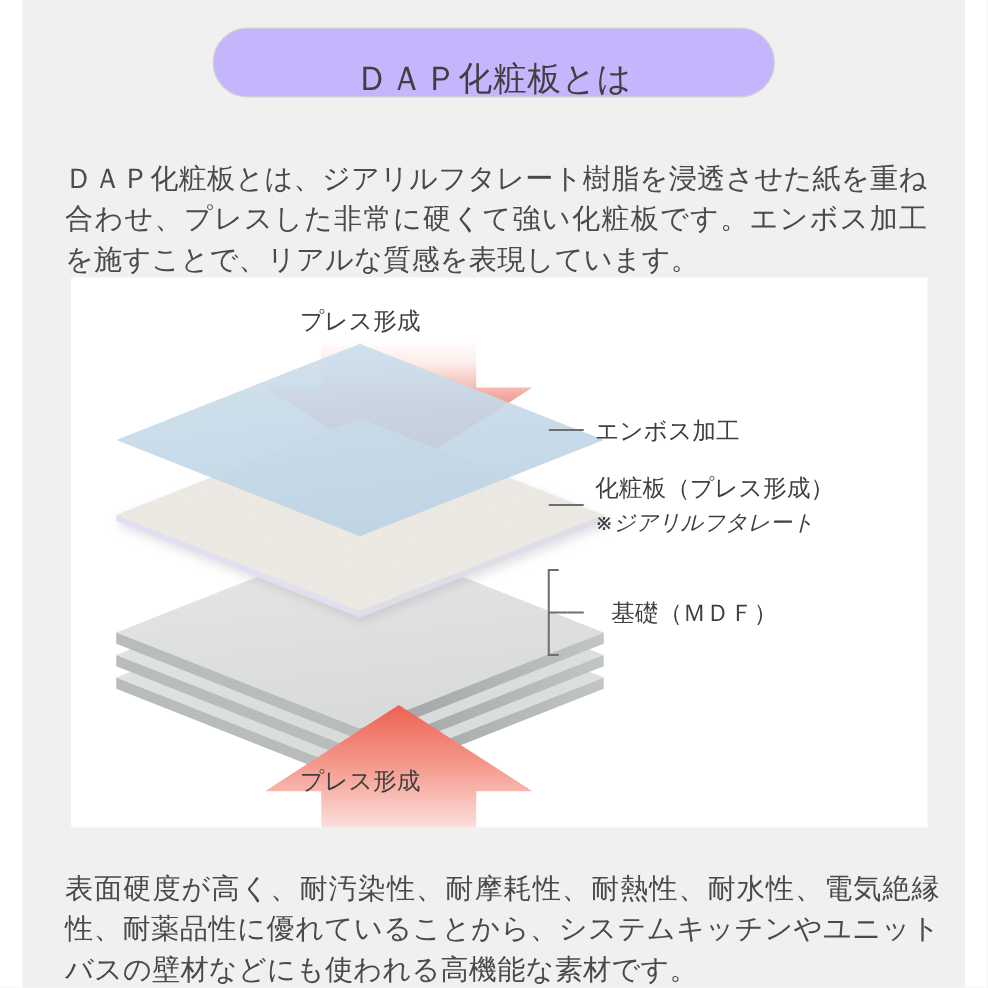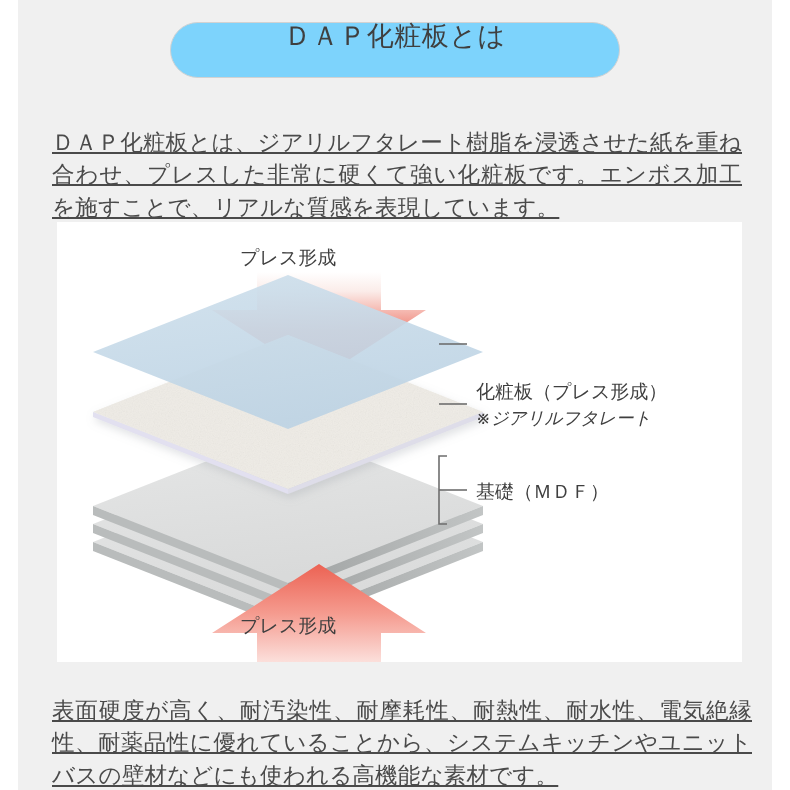--- a/index.html
+++ b/index.html
@@ -25,43 +25,42 @@
 
   
   .title-pill {
     position: absolute;
     left: 152px;
     top: 22px;
     width: 450px;
     height: 56px;
     border: 1px solid #d2d2d2;
     border-radius: 28px;
-    background: #7dd3fc;
+    background: #c4b5fd;
     box-sizing: border-box;
     display: flex;
-    align-items: flex-start;
+    align-items: flex-end;
     justify-content: center;
   }
   .title-text {
     font-size: 27px;
     color: #3f3f3f;
     letter-spacing: 0.5px;
     line-height: 1;
     white-space: nowrap;
   }
 
   
   .para {
     position: absolute;
     color: #4a4a4a;
     font-size: 22.5px;
     line-height: 1.45;
     letter-spacing: 0.2px;
     text-align: justify;
-    text-decoration: underline;
   }
   #intro-para {
     left: 34px;
     top: 104px;
     width: 690px;
   }
   #outro-para {
     left: 34px;
     top: 672px;
     width: 700px;
@@ -114,21 +113,21 @@
   }
   #label-surface-note1 {
     left: 419px;
     top: 185px;
   }
   #label-surface-note2 {
     left: 443px;
     top: 209px;
   }
   #label-base {
-    left: 419px;
+    left: 432px;
     top: 258px;
   }
 </style>
 </head>
 <body>
 
 <div id="page">
 
   <div class="title-pill">
     <span class="title-text">ＤＡＰ化粧板とは</span>
@@ -232,20 +231,21 @@
 
       <g stroke="#6e6e6e" stroke-width="1.6" fill="none">
         <path d="M 390,234 L 382,234 L 382,302 L 390,302"></path>
         <line x1="382" y1="268" x2="397" y2="268"></line>
       </g>
     </svg>
 
     <div class="diag-label" id="label-press-top">プレス形成</div>
     <div class="diag-label" id="label-press-bottom">プレス形成</div>
 
+    <div class="diag-label" id="label-emboss">エンボス加工</div>
 
     <div class="diag-label" id="label-surface">化粧板（プレス形成）</div>
     <div class="diag-label small" id="label-surface-note1">※ジアリルフタレート</div>
 
     <div class="diag-label" id="label-base">基礎（ＭＤＦ）</div>
   </div>
 
   <p class="para" id="outro-para">表面硬度が高く、耐汚染性、耐摩耗性、耐熱性、耐水性、電気絶縁性、耐薬品性に優れていることから、システムキッチンやユニットバスの壁材などにも使われる高機能な素材です。</p>
 
 </div>

